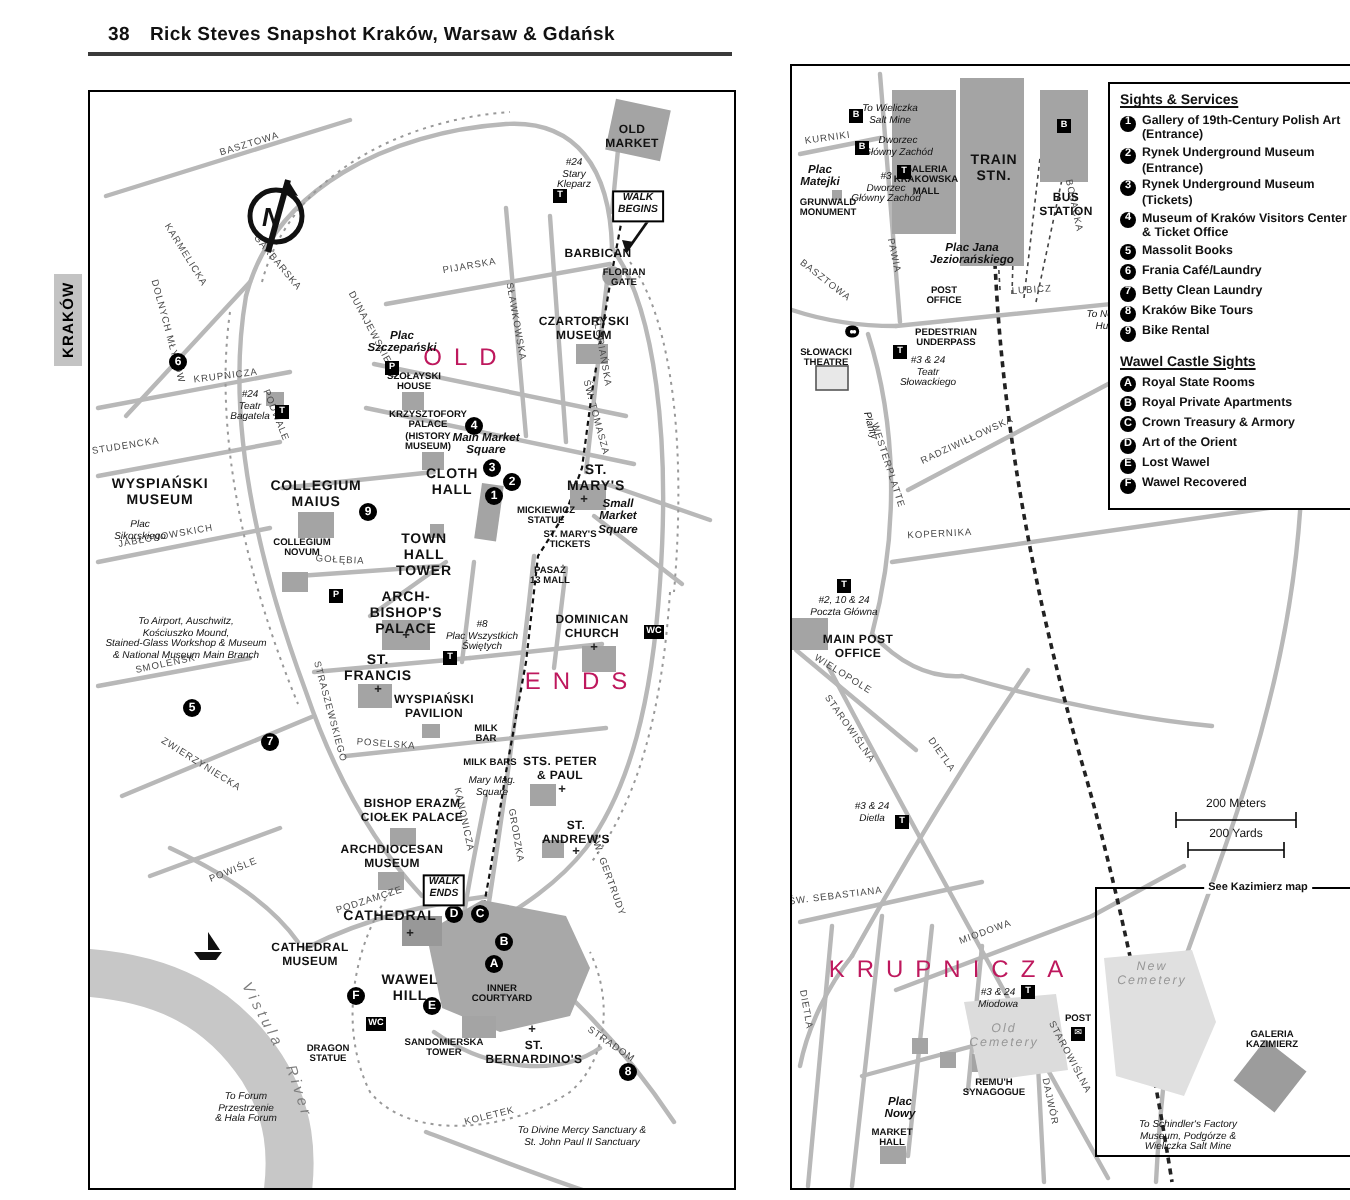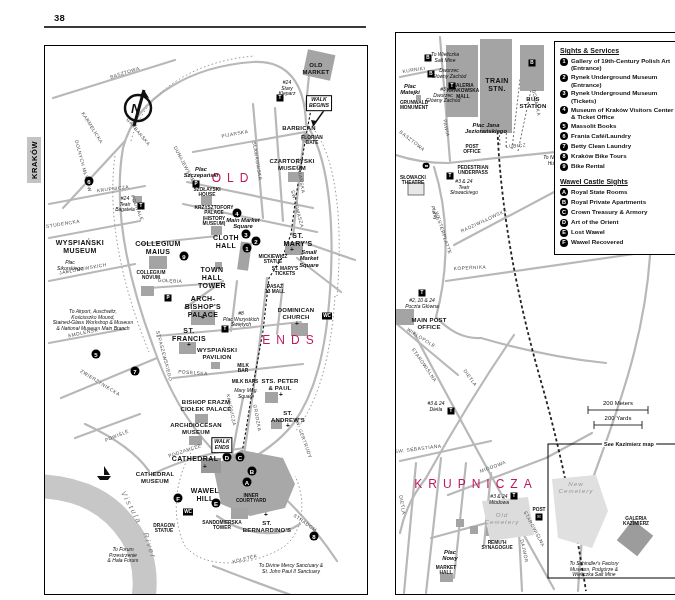--- a/index.html
+++ b/index.html
@@ -59,20 +59,21 @@
   .mk-leg{width:8px;height:8px;flex-shrink:0;font-size:5.5px;margin-top:0.5px;}
   .leg-txt{font-size:6.2px;font-weight:bold;line-height:1.18;}
 </style>
 </head>
 <body>
 
 <div class="sheet">
 
   <div class="hdr hdr-left">
     <span class="pgnum">38</span>
+    <span class="hdr-title">Rick Steves Snapshot Kraków, Warsaw &amp; Gdańsk</span>
   </div>
 
   <div class="tab tab-left">KRAKÓW</div>
   <div class="tab tab-right">KRAKÓW</div>
 
   <div class="map left-map">
     <svg class="base" width="322" height="548" viewBox="0 0 322 548">
 
       <path d="M-8,440 C38,442 66,458 86,488 C100,510 102,532 98,556 C96,570 92,580 88,594" stroke="#c7c7c7" stroke-width="24" fill="none" stroke-linecap="round"></path>
 

